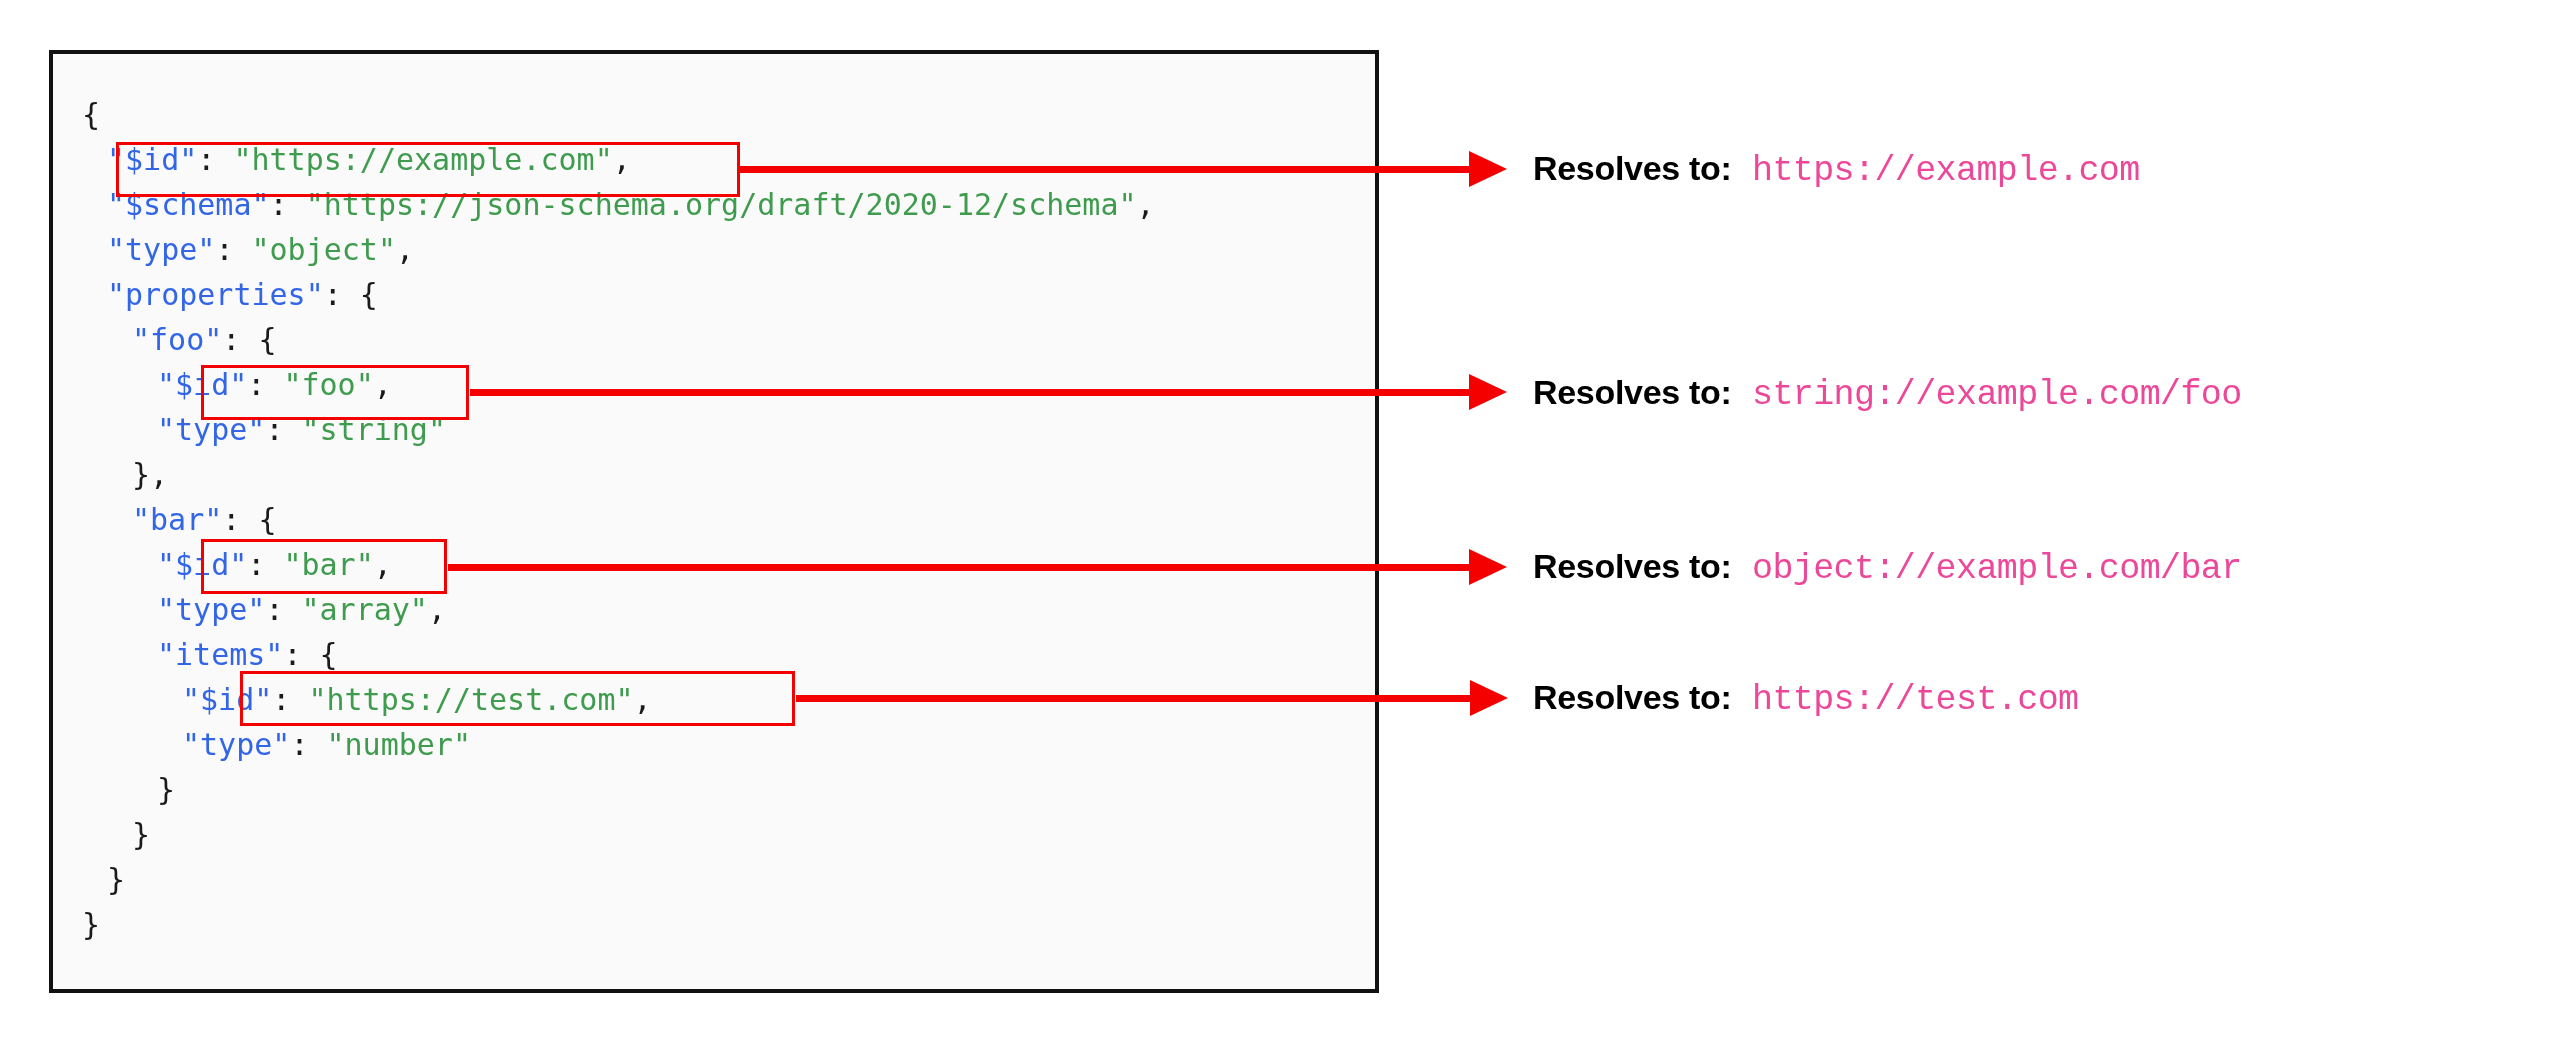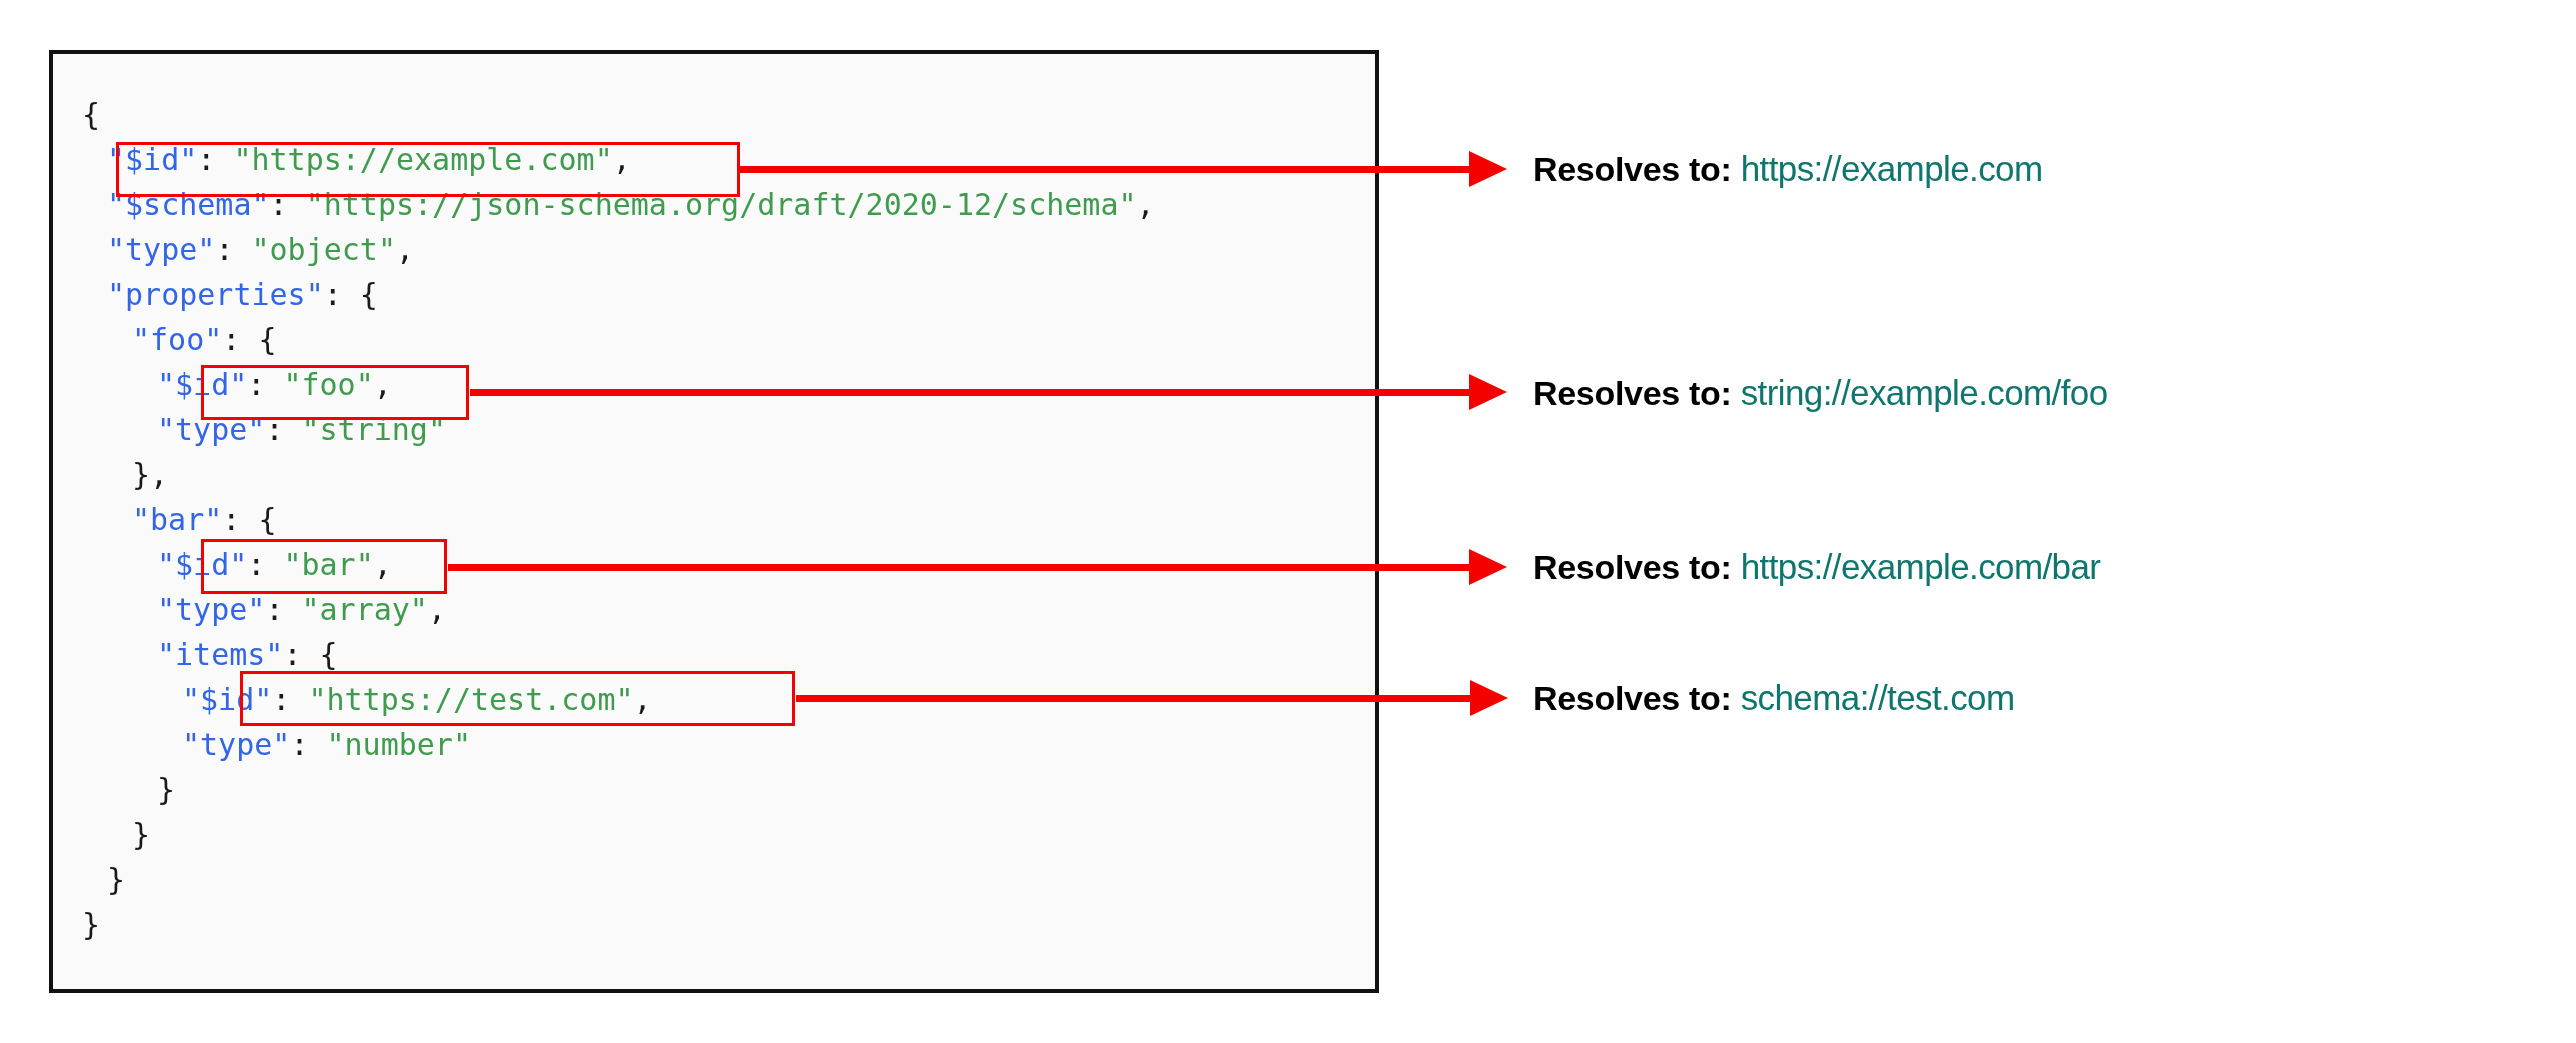--- a/index.html
+++ b/index.html
@@ -85,23 +85,23 @@
     line-height: 1;
   }
   .ann-label {
     font-family: "Liberation Sans", sans-serif;
     font-weight: bold;
     font-size: 34px;
     color: #000000;
     letter-spacing: -0.3px;
   }
   .ann-url {
-    font-family: Liberation Sans, sans-serif;
+    font-family: Liberation Mono, monospace;
     font-size: 35px;
-    color: #0f766e;
+    color: #ec4899;
     letter-spacing: -0.6px;
   }
 </style>
 </head>
 <body>
 
 <div id="stage">
 
   <div id="code-block">
     <div id="code-listing"><div class="code-line" style="padding-left: 0px;"><span class="tok-pun">{</span></div><div class="code-line" style="padding-left: 25px;"><span class="tok-key">"$id"</span><span class="tok-pun">: </span><span class="tok-str">"https://example.com"</span><span class="tok-pun">,</span></div><div class="code-line" style="padding-left: 25px;"><span class="tok-key">"$schema"</span><span class="tok-pun">: </span><span class="tok-str">"https://json-schema.org/draft/2020-12/schema"</span><span class="tok-pun">,</span></div><div class="code-line" style="padding-left: 25px;"><span class="tok-key">"type"</span><span class="tok-pun">: </span><span class="tok-str">"object"</span><span class="tok-pun">,</span></div><div class="code-line" style="padding-left: 25px;"><span class="tok-key">"properties"</span><span class="tok-pun">: {</span></div><div class="code-line" style="padding-left: 50px;"><span class="tok-key">"foo"</span><span class="tok-pun">: {</span></div><div class="code-line" style="padding-left: 75px;"><span class="tok-key">"$id"</span><span class="tok-pun">: </span><span class="tok-str">"foo"</span><span class="tok-pun">,</span></div><div class="code-line" style="padding-left: 75px;"><span class="tok-key">"type"</span><span class="tok-pun">: </span><span class="tok-str">"string"</span></div><div class="code-line" style="padding-left: 50px;"><span class="tok-pun">},</span></div><div class="code-line" style="padding-left: 50px;"><span class="tok-key">"bar"</span><span class="tok-pun">: {</span></div><div class="code-line" style="padding-left: 75px;"><span class="tok-key">"$id"</span><span class="tok-pun">: </span><span class="tok-str">"bar"</span><span class="tok-pun">,</span></div><div class="code-line" style="padding-left: 75px;"><span class="tok-key">"type"</span><span class="tok-pun">: </span><span class="tok-str">"array"</span><span class="tok-pun">,</span></div><div class="code-line" style="padding-left: 75px;"><span class="tok-key">"items"</span><span class="tok-pun">: {</span></div><div class="code-line" style="padding-left: 100px;"><span class="tok-key">"$id"</span><span class="tok-pun">: </span><span class="tok-str">"https://test.com"</span><span class="tok-pun">,</span></div><div class="code-line" style="padding-left: 100px;"><span class="tok-key">"type"</span><span class="tok-pun">: </span><span class="tok-str">"number"</span></div><div class="code-line" style="padding-left: 75px;"><span class="tok-pun">}</span></div><div class="code-line" style="padding-left: 50px;"><span class="tok-pun">}</span></div><div class="code-line" style="padding-left: 25px;"><span class="tok-pun">}</span></div><div class="code-line" style="padding-left: 0px;"><span class="tok-pun">}</span></div></div>
@@ -127,18 +127,18 @@
         <div class="head" style="left: 1021px;"></div>
       </div>
       <div class="arrow" style="left: 796px; top: 695px; width: 711px;">
         <div class="shaft" style="width: 674px;"></div>
         <div class="head" style="left: 674px;"></div>
       </div>
     </div>
   <div id="annotation-layer">
       <div class="annotation" style="left: 1533px; top: 151px;"><span class="ann-label">Resolves to:</span><span class="ann-url"> https://example.com</span></div>
       <div class="annotation" style="left: 1533px; top: 375px;"><span class="ann-label">Resolves to:</span><span class="ann-url"> string://example.com/foo</span></div>
-      <div class="annotation" style="left: 1533px; top: 549px;"><span class="ann-label">Resolves to:</span><span class="ann-url"> https://example.com/bar</span></div>
-      <div class="annotation" style="left: 1533px; top: 680px;"><span class="ann-label">Resolves to:</span><span class="ann-url"> schema://test.com</span></div>
+      <div class="annotation" style="left: 1533px; top: 549px;"><span class="ann-label">Resolves to:</span><span class="ann-url"> object://example.com/bar</span></div>
+      <div class="annotation" style="left: 1533px; top: 680px;"><span class="ann-label">Resolves to:</span><span class="ann-url"> https://test.com</span></div>
     </div>
 
 </div>
 
 
 </body></html>

